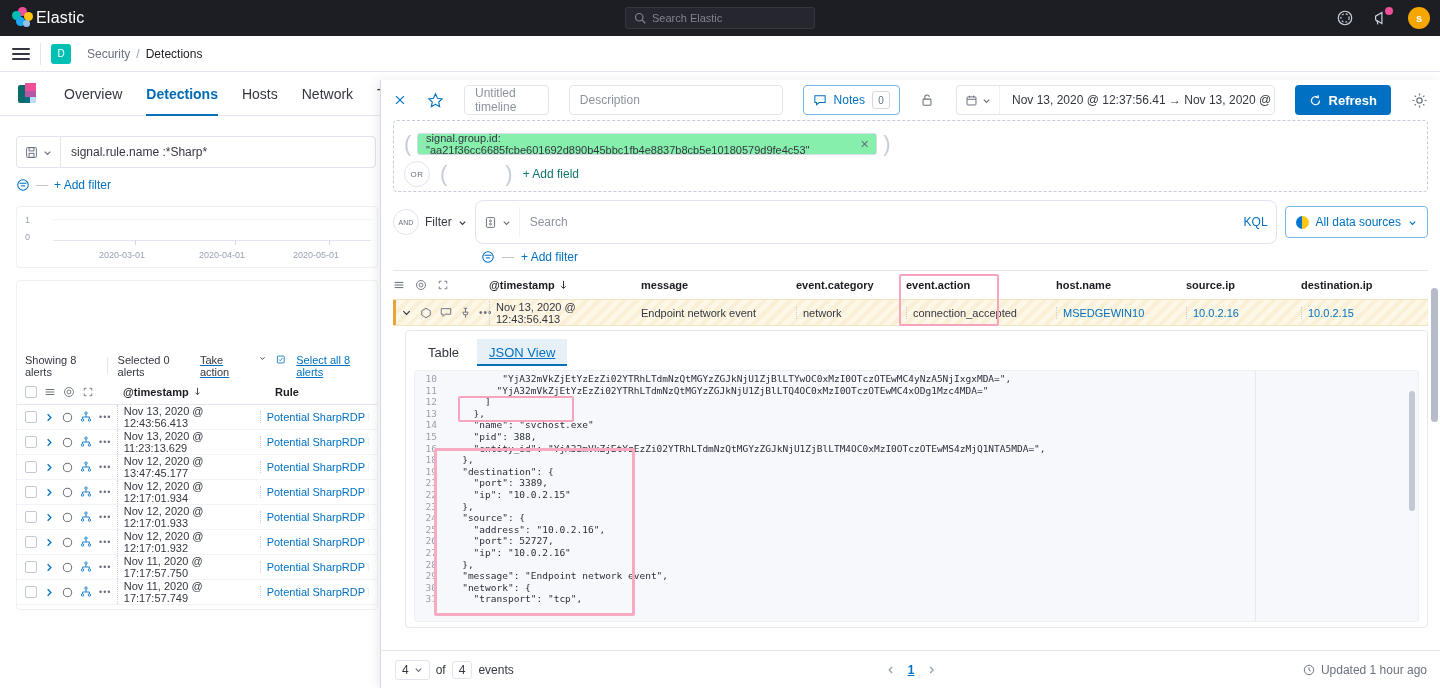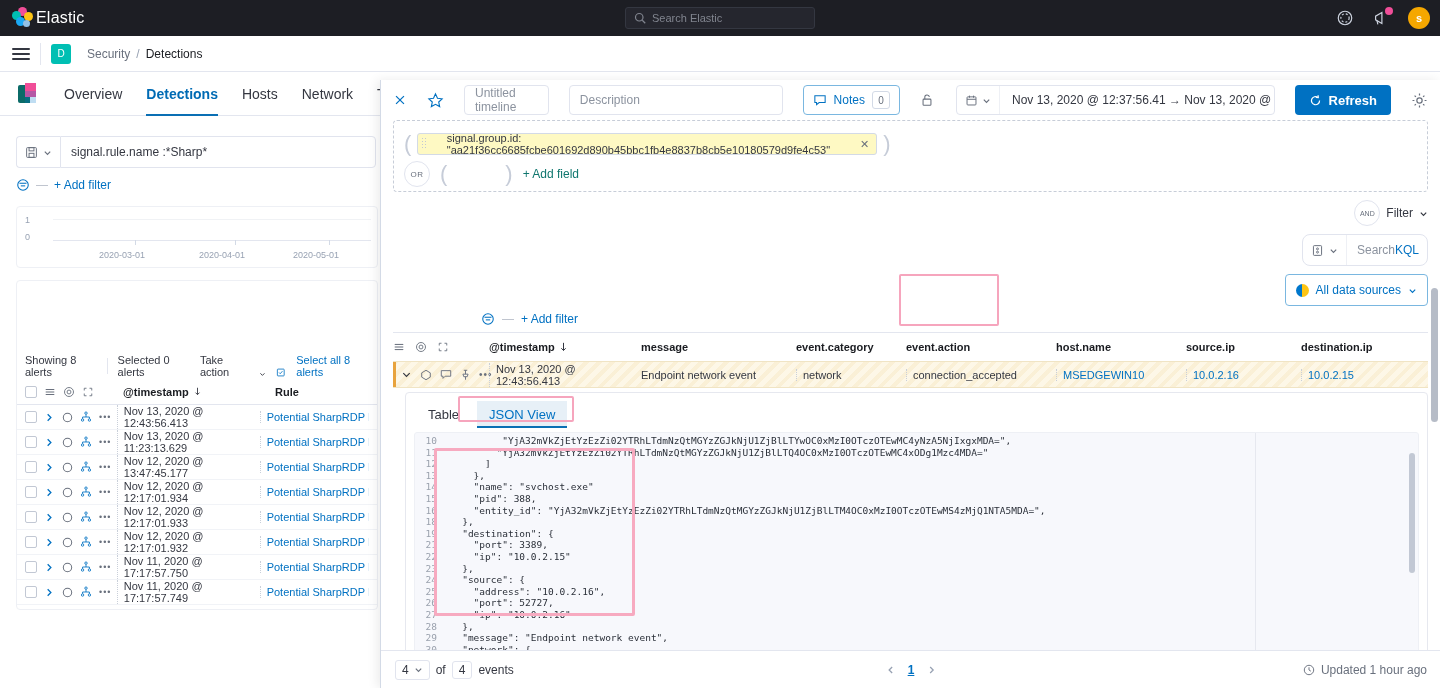--- a/index.html
+++ b/index.html
@@ -104,21 +104,21 @@
 
   .alerts-panel {
     position: absolute; top: 280px; left: 16px; width: 362px; height: 330px;
     border: 1px solid #eef0f5; border-radius: 4px; background: #fff; overflow: hidden;
   }
   .alerts-toolbar {
     display: flex; align-items: center; gap: 10px; height: 26px;
     padding: 0 8px; margin-top: 72px; font-size: 11px; color: #343741;
   }
   .tb-sep { width: 1px; height: 16px; background: #e3e6ef; }
-  .tb-link { color: #0071c2; cursor: pointer; display: flex; align-items: flex-end; gap: 11px; }
+  .tb-link { color: #0071c2; cursor: pointer; display: flex; align-items: flex-start; gap: 11px; text-decoration: underline; }
   .alerts-head {
     display: flex; align-items: center; height: 26px; padding: 0 8px;
     font-size: 11px; color: #1a1c21; font-weight: 600;
     border-bottom: 1px solid #e3e6ef;
   }
   .ah-icons { display: flex; align-items: center; gap: 7px; width: 98px; }
   .ah-ts { width: 152px; display: flex; align-items: center; gap: 4px; }
   .alert-row {
     display: flex; align-items: center; height: 25px; padding: 0 8px;
     border-bottom: 1px solid #f1f3f7; font-size: 11px; color: #343741;
@@ -167,39 +167,39 @@
   }
   .gear-btn { color: #69707d; cursor: pointer; display: flex; }
 
   .dropzone {
     margin: 0 12px; border: 1px dashed #c7cdd8; border-radius: 4px;
     height: 72px; padding: 8px 10px; background: #fff;
   }
   .dz-row { display: flex; align-items: center; gap: 6px; height: 30px; }
   .paren { font-size: 22px; color: #c6ccd8; font-weight: 300; line-height: 1; }
   .filter-pill {
-    display: inline-flex; align-items: center; gap: 21px; height: 22px;
-    border: 1px solid #d3dae6; border-radius: 3px; background: #fef9c3;
+    display: inline-flex; align-items: center; gap: 0; height: 22px;
+    border: 1px solid #d3dae6; border-radius: 3px; background: #86efac;
     padding: 0 7px 0 4px; font-size: 11px; color: #343741; max-width: 460px;
   }
   .grip { display: inline-block; width: 4px; height: 12px;
           background: repeating-linear-gradient(to bottom,#c2c8d4 0 1px,transparent 1px 3px),
                       repeating-linear-gradient(to bottom,#c2c8d4 0 1px,transparent 1px 3px);
           background-size: 1px 3px; background-position: 0 0, 3px 0; background-repeat: repeat-y; }
   .pill-x { color: #69707d; cursor: pointer; font-size: 11px; }
   .or-badge {
     width: 26px; height: 26px; border-radius: 50%; border: 1px solid #e1e4ee;
     display: flex; align-items: center; justify-content: center;
     font-size: 8px; color: #69707d; letter-spacing: .5px;
   }
   .empty-paren { display: inline-flex; align-items: center; gap: 58px; }
   .add-field-link { color: #0f766e; font-size: 12px; cursor: pointer; }
 
   .search-bar-row {
-    display: flex; align-items: flex-end; gap: 8px; padding: 8px 12px 0 12px; flex-direction: column;
+    display: flex; align-items: center; gap: 8px; padding: 8px 12px 0 12px;
   }
   .filter-badge {
     display: flex; align-items: center; gap: 6px; font-size: 12px; color: #343741;
   }
   .and-circle {
     width: 26px; height: 26px; border-radius: 50%; border: 1px solid #e1e4ee;
     display: flex; align-items: center; justify-content: center; font-size: 7px; color: #69707d;
   }
   .kql-input-wrap {
     flex: 1; display: flex; align-items: center; height: 44px;

